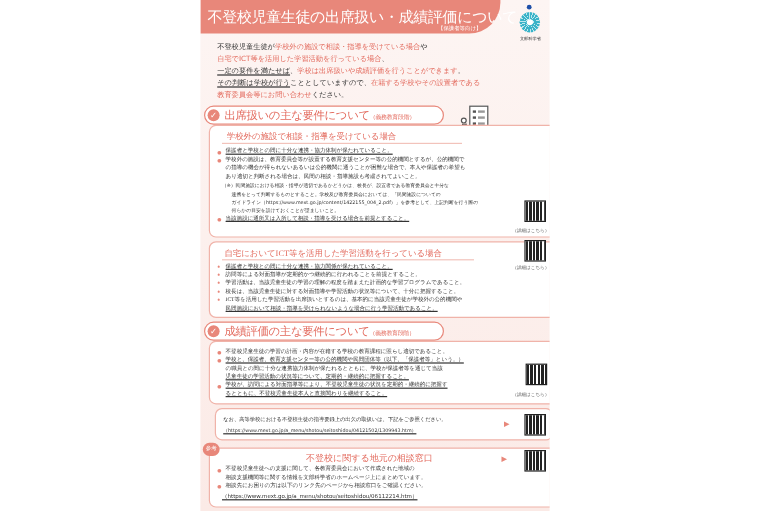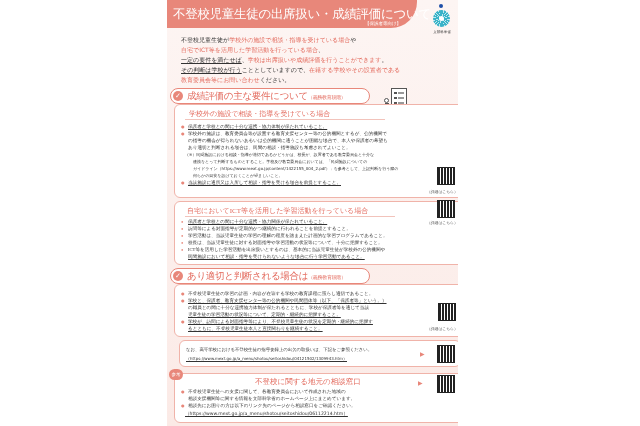--- a/index.html
+++ b/index.html
@@ -92,21 +92,21 @@
   <div class="intro">
     <p><span>不登校児童生徒が</span><span class="hl">学校外の施設で相談・指導を受けている場合</span><span>や</span></p>
     <p><span class="hl">自宅でICT等を活用した学習活動を行っている場合</span><span>、</span></p>
     <p><span class="ul">一定の要件を満たせば</span><span>、</span><span class="hl">学校は出席扱いや成績評価を行うことができます</span><span>。</span></p>
     <p><span class="ul">その判断は学校が行う</span><span>こととしていますので、</span><span class="hl">在籍する学校やその設置者である</span></p>
     <p><span class="hl">教育委員会等にお問い合わせ</span><span>ください。</span></p>
   </div>
 
   <div class="section-head" style="top:88px;">
     <div class="chk">✓</div>
-    <div class="txt"><span>成績評価の主な要件について</span><span class="sub">（義務教育段階）</span></div>
+    <div class="txt"><span>出席扱いの主な要件について</span><span class="sub">（義務教育段階）</span></div>
   </div>
 
   <div class="figure">
     <div class="board">
         <i></i>
         <i></i>
         <i></i>
         <i></i>
       </div>
     <div class="person">
@@ -144,21 +144,21 @@
       <li><span>校長は、当該児童生徒に対する対面指導や学習活動の状況等について、十分に把握すること。</span></li>
       <li><span>ICT等を活用した学習活動を出席扱いとするのは、基本的に当該児童生徒が学校外の公的機関や</span></li>
       <li class="cont"><span class="u">民間施設において相談・指導を受けられないような場合に行う学習活動であること。</span></li>
     </ul>
     <div class="qr" style="left:262px; top:-2px;"></div>
     <div class="qr-label" style="left:252px; top:18px;">（詳細はこちら）</div>
   </div>
 
   <div class="section-head" style="top:268px;">
     <div class="chk">✓</div>
-    <div class="txt"><span>あり適切と判断される場合は</span><span class="sub">（義務教育段階）</span></div>
+    <div class="txt"><span>成績評価の主な要件について</span><span class="sub">（義務教育段階）</span></div>
   </div>
 
   <div class="box" style="top:284px; height:53px;">
     <ul class="bullets" style="top:5px; width:260px;">
       <li><span>不登校児童生徒の学習の計画・内容が在籍する学校の教育課程に照らし適切であること。</span></li>
       <li><span class="u">学校と、保護者、教育支援センター等の公的機関や民間団体等（以下、「保護者等」という。）</span></li>
       <li class="cont"><span>の職員との間に十分な連携協力体制が保たれるとともに、学校が保護者等を通じて当該</span></li>
       <li class="cont"><span class="u">児童生徒の学習活動の状況等について、定期的・継続的に把握すること。</span></li>
       <li><span class="u">学校が、訪問による対面指導等により、不登校児童生徒の状況を定期的・継続的に把握す</span></li>
       <li class="cont"><span class="u">るとともに、不登校児童生徒本人と直接関わりを継続すること。</span></li>

